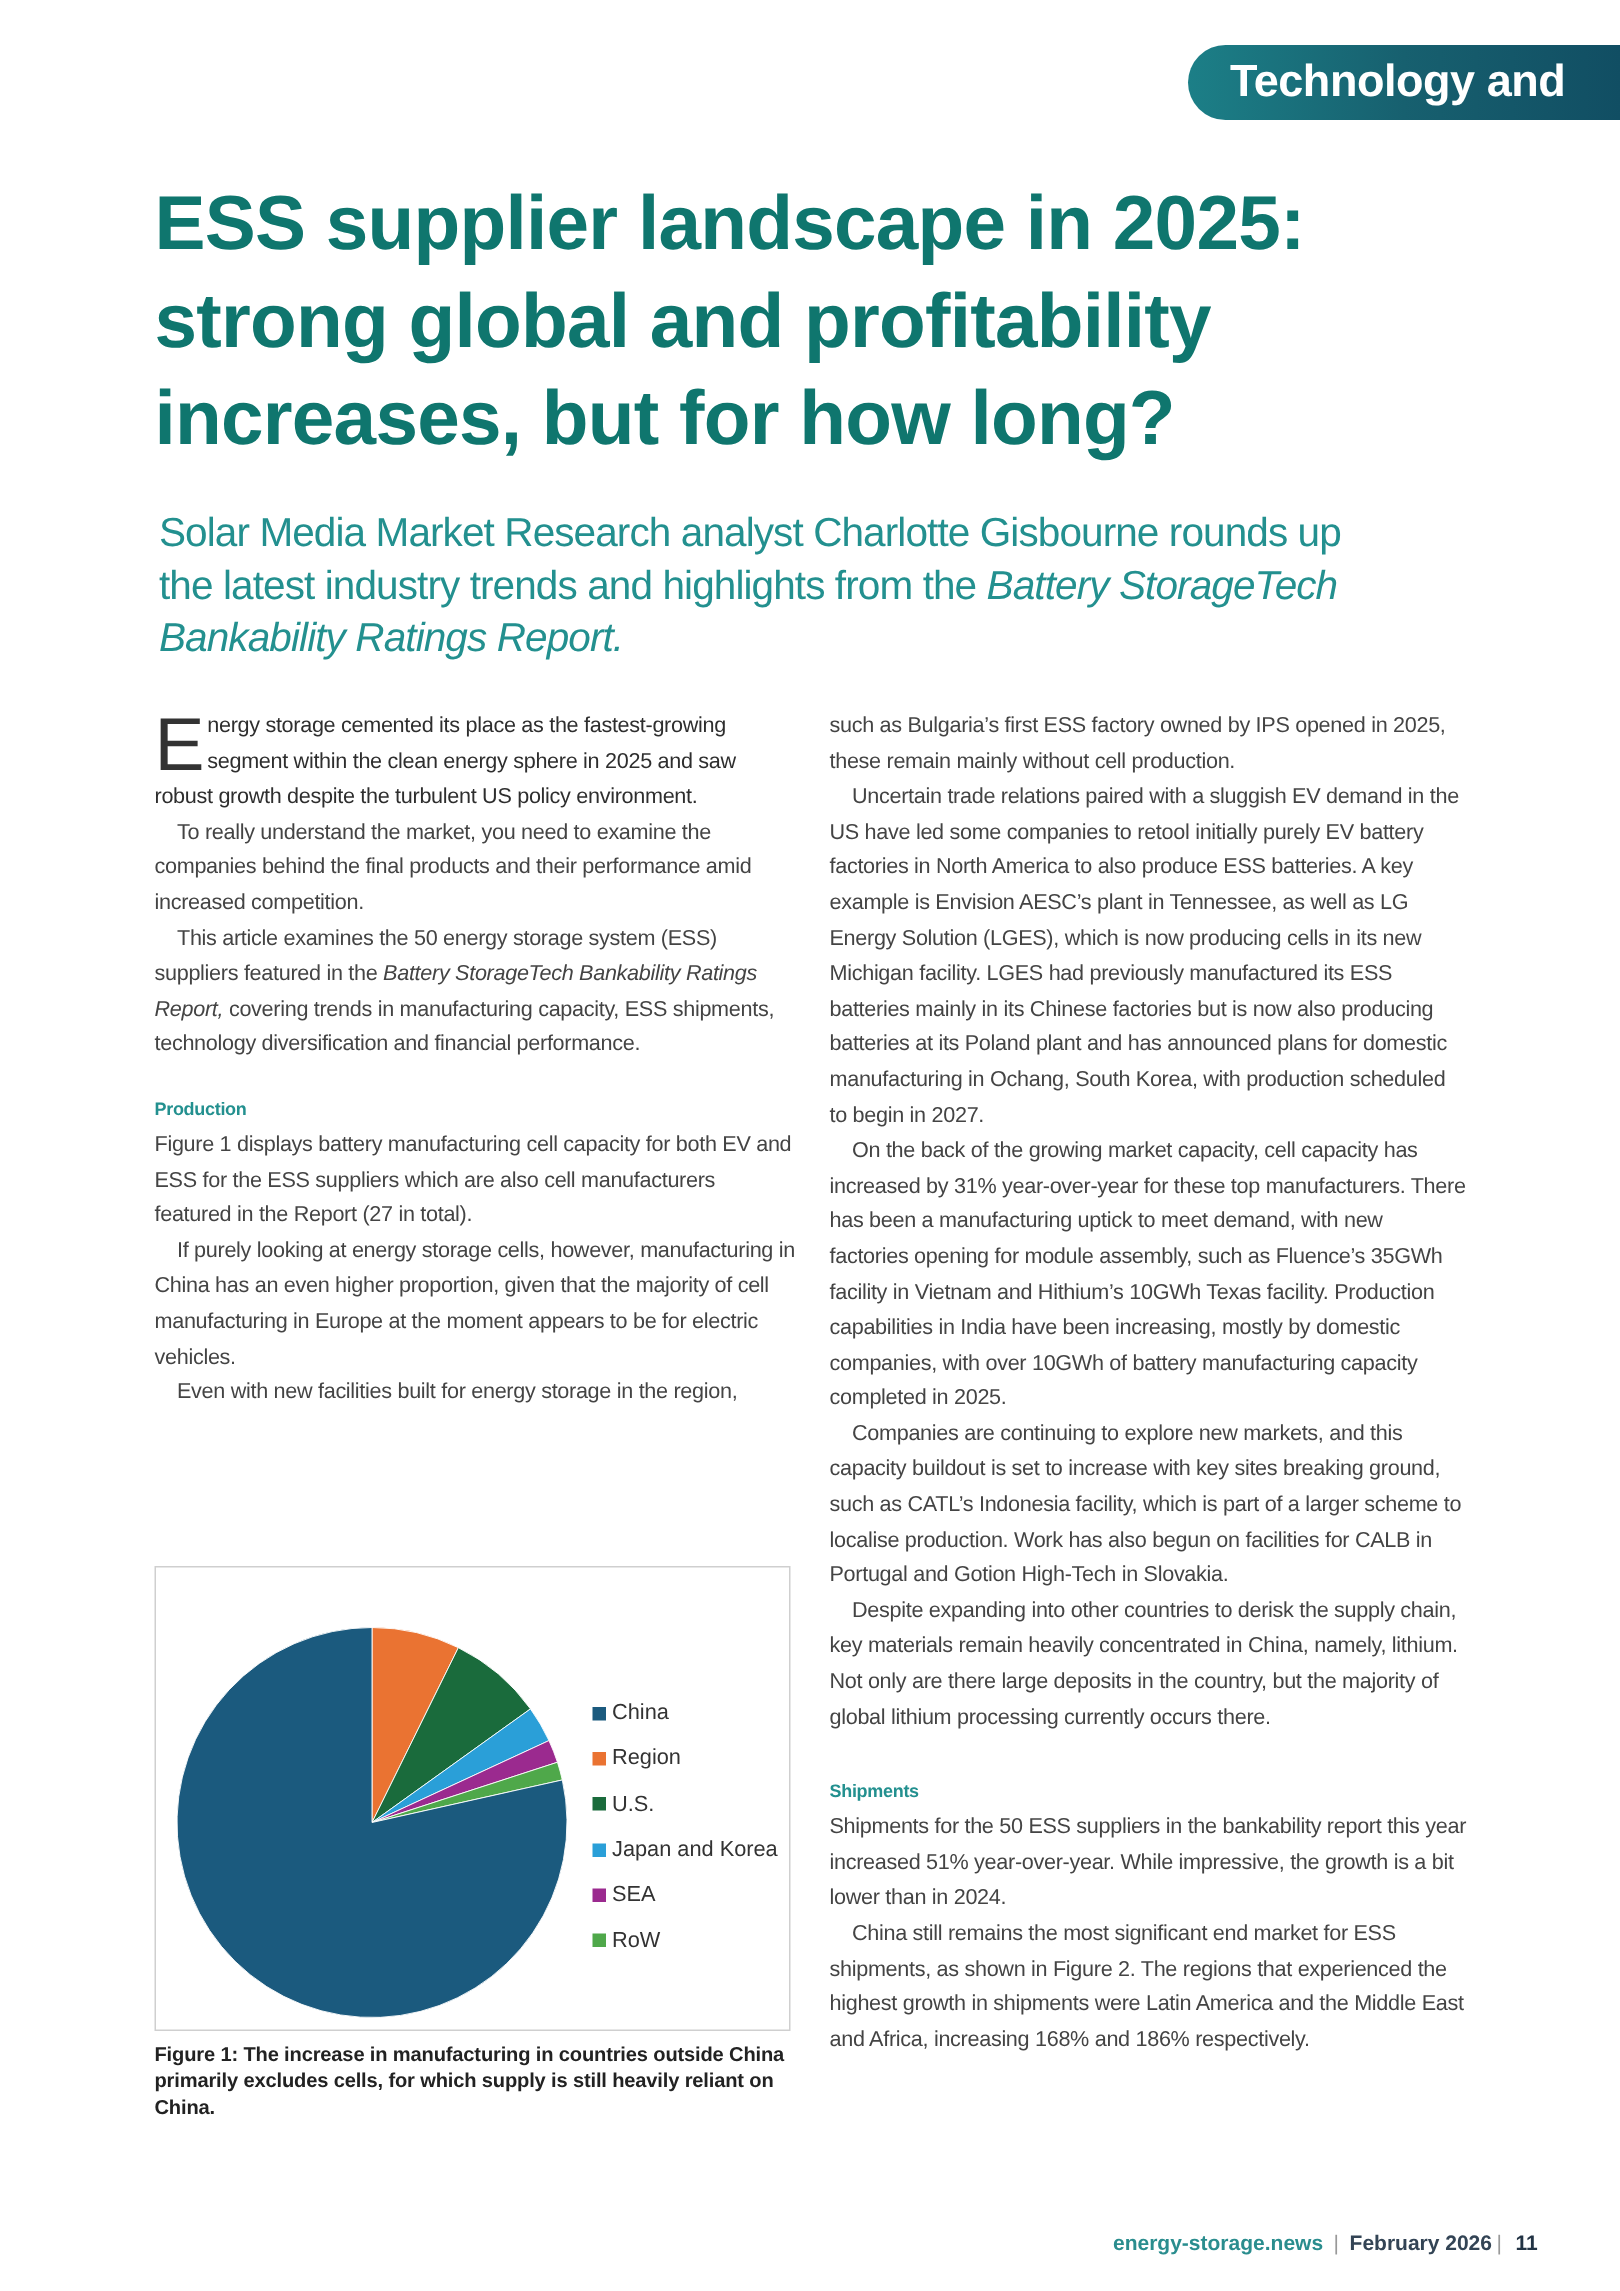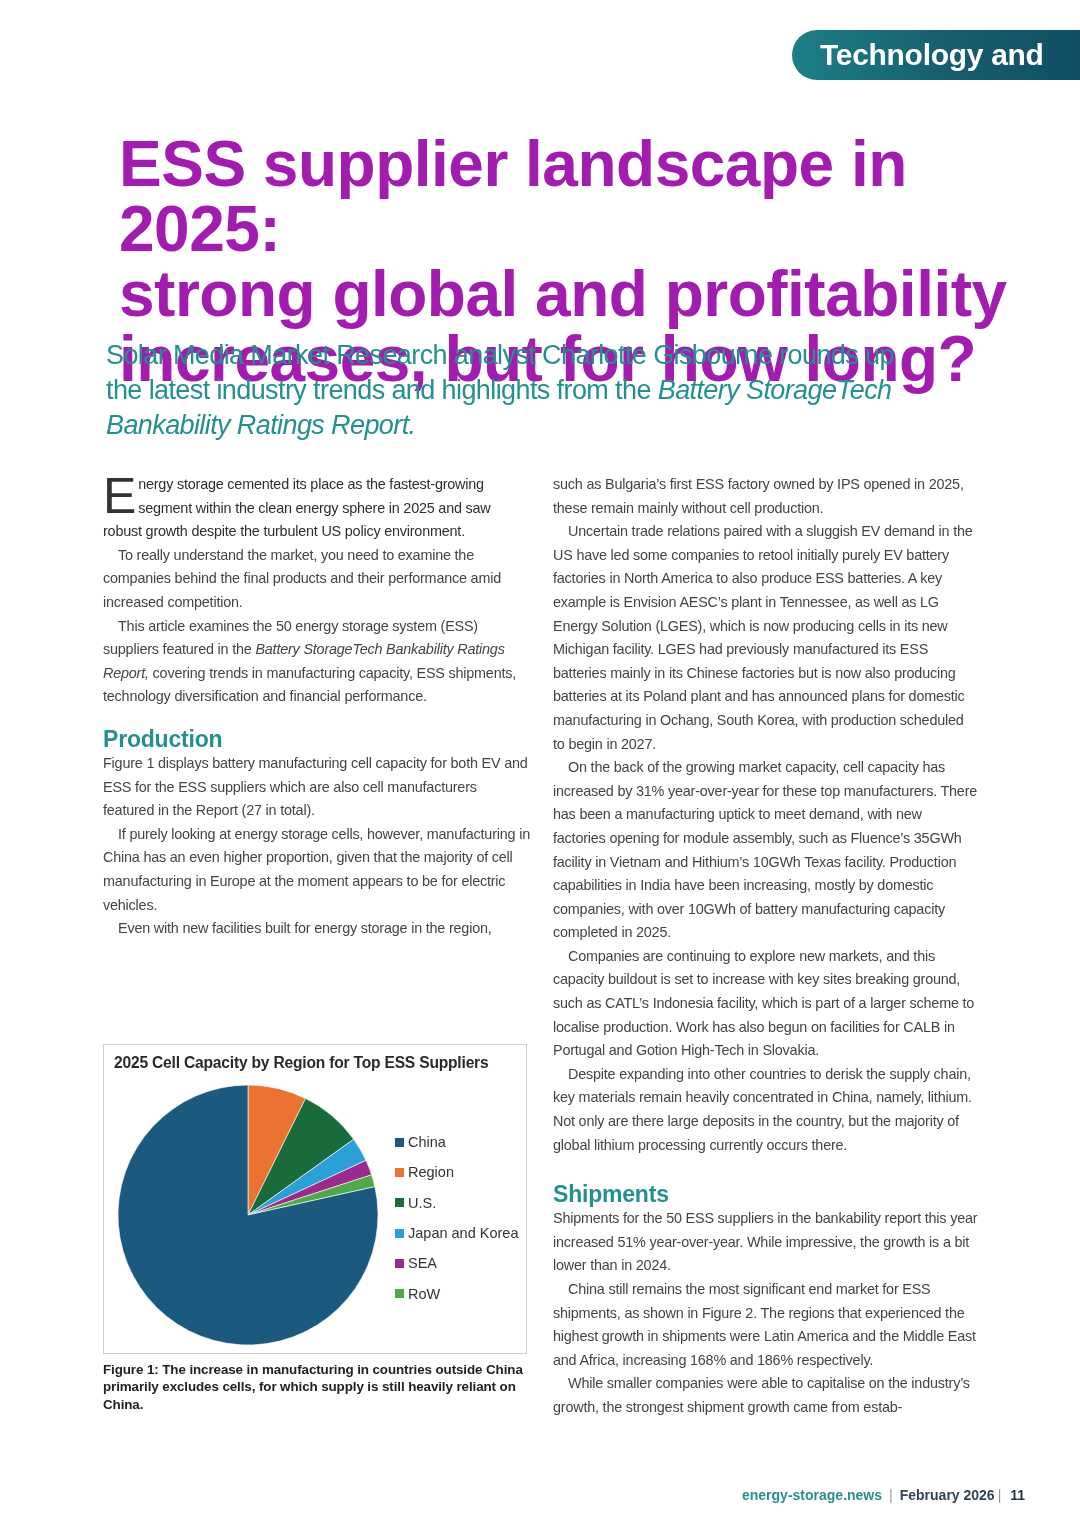--- a/index.html
+++ b/index.html
@@ -1,30 +1,30 @@
 <!DOCTYPE html>
 <html><head>
 <meta charset="utf-8">
 <style>
   html, body { margin:0; padding:0; background:#ffffff; }
   body { width:1080px; height:1527px; position:relative; overflow:hidden; font-family:"Liberation Sans", sans-serif; color:#3a3a3a; }
   .section-tab { position:absolute; left:792px; top:30px; width:288px; height:50px; border-radius:25px 0 0 25px;
     background:linear-gradient(90deg,#1c7f87 0%,#17606f 50%,#114e63 100%); color:#fff; box-sizing:border-box; padding-left:28px;
     font-family:"Liberation Sans", sans-serif; font-weight:bold; font-size:30px; line-height:50px; letter-spacing:-0.3px; transform-origin:left; }
-  .headline { position:absolute; left:103px; top:116px; width:900px; margin:16px; font-size:64px; line-height:65px; font-weight:bold; color:#a21caf; letter-spacing:-0.5px; }
+  .headline { position:absolute; left:103px; top:116px; width:900px; margin:0; font-size:51px; line-height:65px; font-weight:bold; color:#0f766e; letter-spacing:-0.5px; }
   .standfirst { position:absolute; left:106px; top:338px; width:820px; margin:0; font-size:27px; line-height:35px; color:#23908f; letter-spacing:-0.6px; }
   .standfirst i { font-style:italic; }
   .col { position:absolute; top:473px; width:430px; font-size:14.4px; line-height:23.6px; color:#444; letter-spacing:-0.2px; }
   .col-left { left:103px; width:428px; }
   .col-right { left:553px; width:425px; }
   .col p { margin:0; text-indent:15px; }
   .col p.noindent { text-indent:0; }
   .col p.lead { text-indent:0; color:#2e2e2e; }
   .dropcap { float:left; font-size:50px; line-height:40px; margin:3px 2px 0 0; color:#333; font-weight:normal; }
-  .subhead { font-size:23px; font-weight:bold; color:#23908f; margin:0; line-height:26px; }
+  .subhead { font-size:12px; font-weight:bold; color:#23908f; margin:0; line-height:26px; }
   .subhead.sp { margin-top:17px; }
   .figure { position:absolute; left:103px; top:1044px; width:424px; height:310px; border:1px solid #cfcfcf; box-sizing:border-box; }
   .figure-title { position:absolute; left:10px; top:9px; font-size:15.6px; font-weight:bold; color:#2a2a2a; letter-spacing:-0.2px; white-space:nowrap; }
   .pie { position:absolute; left:10px; top:36px; }
   .legend { position:absolute; left:291px; top:82px; }
   .legend-item { display:flex; align-items:center; height:30.3px; font-size:14.5px; color:#333; }
   .swatch { width:9px; height:9px; margin-right:4px; display:inline-block; }
   .caption { position:absolute; left:103px; top:1361px; width:430px; font-size:13.4px; line-height:17.3px; font-weight:bold; color:#222; letter-spacing:-0.1px; }
   .footer { position:absolute; left:742px; top:1484px; font-size:14px; line-height:22px; font-weight:bold; white-space:nowrap; }
   .footer .site { color:#2a8d8e; }
@@ -49,21 +49,20 @@
   <p class="lead"><span class="dropcap">E</span><span>nergy storage cemented its place as the fastest-growing segment within the clean energy sphere in 2025 and saw robust growth despite the turbulent US policy environment.</span></p>
   <p>To really understand the market, you need to examine the companies behind the final products and their performance amid increased competition.</p>
   <p><span>This article examines the 50 energy storage system (ESS) suppliers featured in the </span><i>Battery StorageTech Bankability Ratings Report,</i><span> covering trends in manufacturing capacity, ESS shipments, technology diversification and financial performance.</span></p>
   <h3 class="subhead sp">Production</h3>
   <p class="noindent">Figure 1 displays battery manufacturing cell capacity for both EV and ESS for the ESS suppliers which are also cell manufacturers featured in the Report (27 in total).</p>
   <p>If purely looking at energy storage cells, however, manufacturing in China has an even higher proportion, given that the majority of cell manufacturing in Europe at the moment appears to be for electric vehicles.</p>
   <p>Even with new facilities built for energy storage in the region,</p>
 </div>
 
 <div class="figure">
-  <div class="figure-title">2025 Cell Capacity by Region for Top ESS Suppliers</div>
   <svg class="pie" id="pie" width="270" height="270" viewBox="0 0 270 270">
       <path d="M134,134 L134.00,4.00 A130,130 0 0 1 191.56,17.44 Z" fill="#ea7332" stroke="#ffffff" stroke-width="0.6"></path>
       <path d="M134,134 L191.56,17.44 A130,130 0 0 1 239.65,58.25 Z" fill="#1a6b3c" stroke="#ffffff" stroke-width="0.6"></path>
       <path d="M134,134 L239.65,58.25 A130,130 0 0 1 251.97,79.39 Z" fill="#2a9fd8" stroke="#ffffff" stroke-width="0.6"></path>
       <path d="M134,134 L251.97,79.39 A130,130 0 0 1 257.64,93.83 Z" fill="#9b2a8f" stroke="#ffffff" stroke-width="0.6"></path>
       <path d="M134,134 L257.64,93.83 A130,130 0 0 1 260.87,105.64 Z" fill="#4fa84a" stroke="#ffffff" stroke-width="0.6"></path>
       <path d="M134,134 L260.87,105.64 A130,130 0 1 1 134.00,4.00 Z" fill="#1b5a7e" stroke="#ffffff" stroke-width="0.6"></path>
     </svg>
   <div class="legend" id="legend">
       <div class="legend-item">
@@ -97,18 +96,17 @@
 
 <div class="col col-right">
   <p class="noindent">such as Bulgaria’s first ESS factory owned by IPS opened in 2025, these remain mainly without cell production.</p>
   <p>Uncertain trade relations paired with a sluggish EV demand in the US have led some companies to retool initially purely EV battery factories in North America to also produce ESS batteries. A key example is Envision AESC’s plant in Tennessee, as well as LG Energy Solution (LGES), which is now producing cells in its new Michigan facility. LGES had previously manufactured its ESS batteries mainly in its Chinese factories but is now also producing batteries at its Poland plant and has announced plans for domestic manufacturing in Ochang, South Korea, with production scheduled to begin in 2027.</p>
   <p>On the back of the growing market capacity, cell capacity has increased by 31% year-over-year for these top manufacturers. There has been a manufacturing uptick to meet demand, with new factories opening for module assembly, such as Fluence’s 35GWh facility in Vietnam and Hithium’s 10GWh Texas facility. Production capabilities in India have been increasing, mostly by domestic companies, with over 10GWh of battery manufacturing capacity completed in 2025.</p>
   <p>Companies are continuing to explore new markets, and this capacity buildout is set to increase with key sites breaking ground, such as CATL’s Indonesia facility, which is part of a larger scheme to localise production. Work has also begun on facilities for CALB in Portugal and Gotion High-Tech in Slovakia.</p>
   <p>Despite expanding into other countries to derisk the supply chain, key materials remain heavily concentrated in China, namely, lithium. Not only are there large deposits in the country, but the majority of global lithium processing currently occurs there.</p>
   <h3 class="subhead sp" style="margin-top:24px">Shipments</h3>
   <p class="noindent">Shipments for the 50 ESS suppliers in the bankability report this year increased 51% year-over-year. While impressive, the growth is a bit lower than in 2024.</p>
   <p>China still remains the most significant end market for ESS shipments, as shown in Figure 2. The regions that experienced the highest growth in shipments were Latin America and the Middle East and Africa, increasing 168% and 186% respectively.</p>
-  <p>While smaller companies were able to capitalise on the industry’s growth, the strongest shipment growth came from estab-</p>
 </div>
 
 <div class="footer">
   <span class="site">energy-storage.news</span><span class="sep">|</span><span class="month">February 2026</span><span class="sep" style="margin:0 3px">|</span><span class="pagenum">11</span>
 </div>
 
 </body></html>

